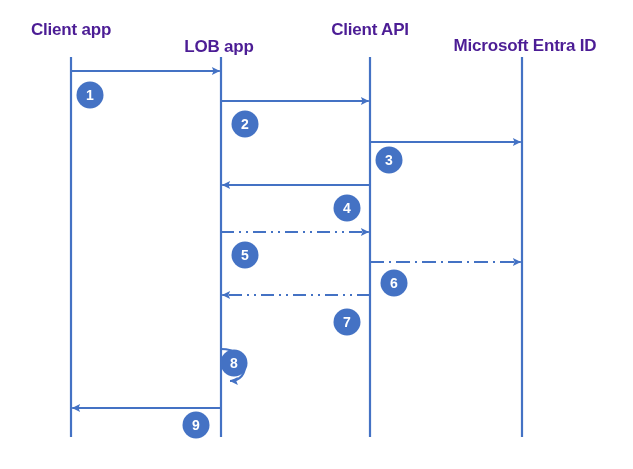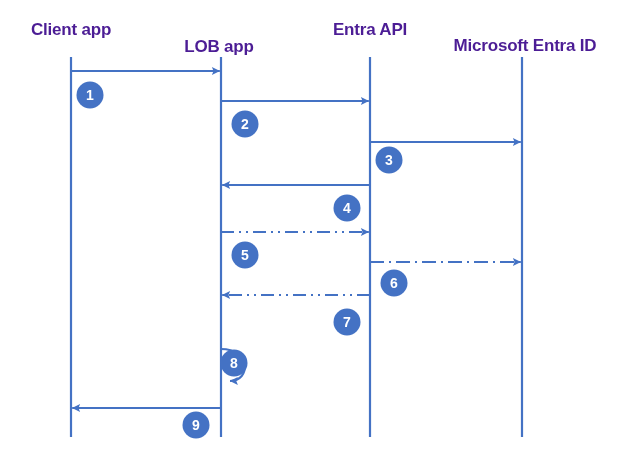--- a/index.html
+++ b/index.html
@@ -82,21 +82,21 @@
         <line x1="370" y1="262" x2="520.8" y2="262" stroke="#4472c4" stroke-width="2.2" stroke-dasharray="14 5 2 5" marker-end="url(#arrow-right)"></line>
         <line x1="370" y1="295" x2="222.2" y2="295" stroke="#4472c4" stroke-width="2.2" stroke-dasharray="13 5 2 5 2 5" marker-end="url(#arrow-left)"></line>
         <path d="M 221 349 C 251 349, 251 381, 230 381" fill="none" stroke="#4472c4" stroke-width="2.2" marker-end="url(#arrow-left)"></path>
         <line x1="221" y1="408" x2="72.2" y2="408" stroke="#4472c4" stroke-width="2.2" marker-end="url(#arrow-left)"></line>
       </g>
   </svg>
 
   <div id="labels-layer">
       <div class="participant-label" style="left: 71px; top: 20px;">Client app</div>
       <div class="participant-label" style="left: 219px; top: 37px;">LOB app</div>
-      <div class="participant-label" style="left: 370px; top: 20px;">Entra API</div>
+      <div class="participant-label" style="left: 370px; top: 20px;">Client API</div>
       <div class="participant-label" style="left: 525px; top: 36px;">Microsoft Entra ID</div>
     </div>
   <div id="badges-layer">
       <div class="step-badge" style="left: 90px; top: 95px; background: rgb(68, 114, 196); color: rgb(255, 255, 255);">1</div>
       <div class="step-badge" style="left: 245px; top: 124px; background: rgb(68, 114, 196); color: rgb(255, 255, 255);">2</div>
       <div class="step-badge" style="left: 389px; top: 160px; background: rgb(68, 114, 196); color: rgb(255, 255, 255);">3</div>
       <div class="step-badge" style="left: 347px; top: 208px; background: rgb(68, 114, 196); color: rgb(255, 255, 255);">4</div>
       <div class="step-badge" style="left: 245px; top: 255px; background: rgb(68, 114, 196); color: rgb(255, 255, 255);">5</div>
       <div class="step-badge" style="left: 394px; top: 283px; background: rgb(68, 114, 196); color: rgb(255, 255, 255);">6</div>
       <div class="step-badge" style="left: 347px; top: 322px; background: rgb(68, 114, 196); color: rgb(255, 255, 255);">7</div>

